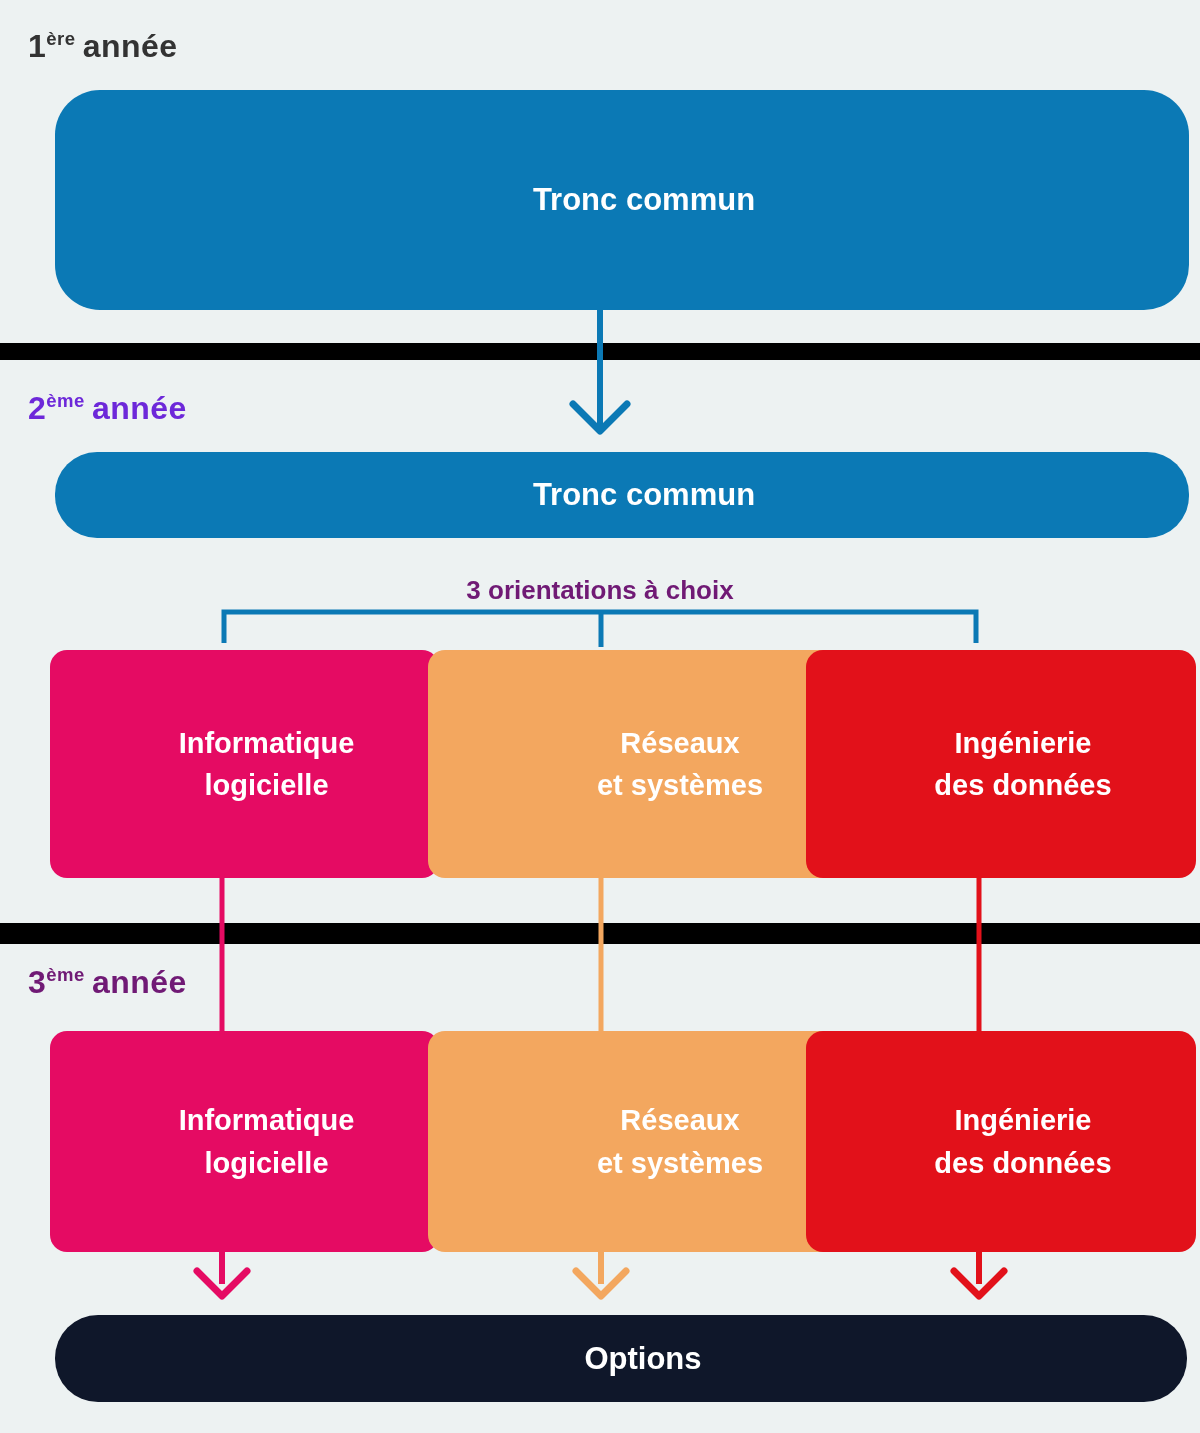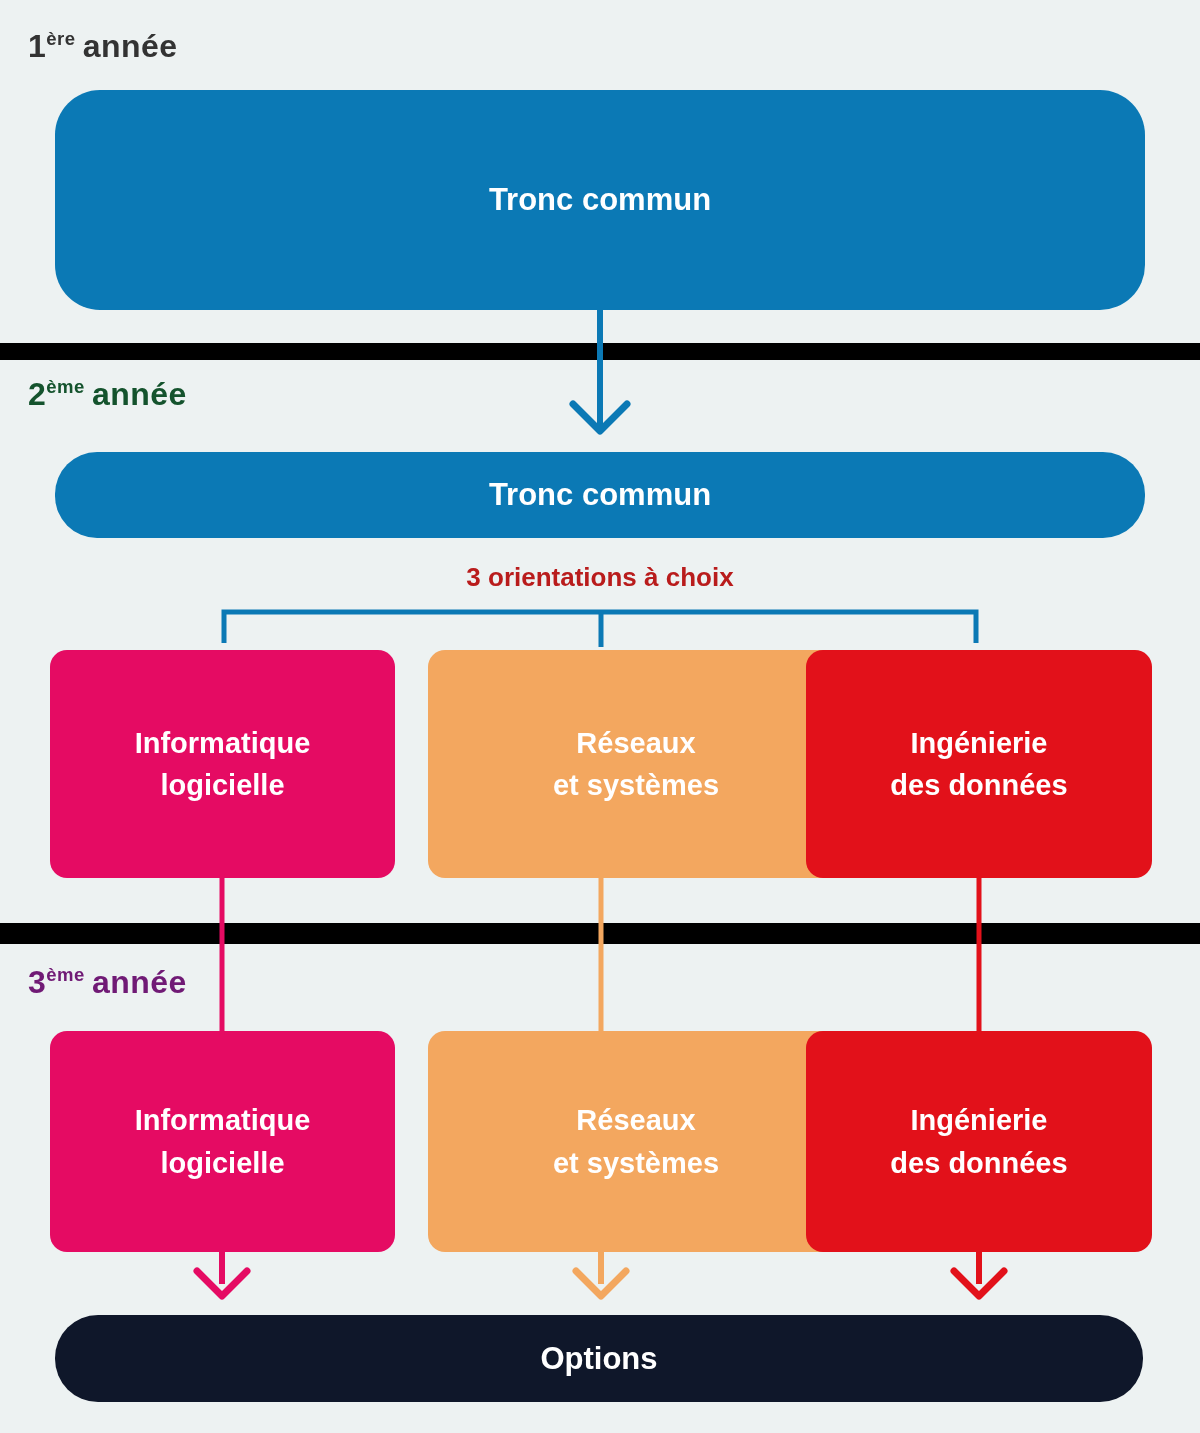--- a/index.html
+++ b/index.html
@@ -7,21 +7,21 @@
     position:relative;width:1200px;height:1433px;overflow:hidden;
     font-family:"Liberation Sans",sans-serif;font-weight:bold;
   }
   .year-label{
     position:absolute;left:28px;font-size:32px;letter-spacing:0.5px;
   }
   .year-label sup{font-size:0.58em;line-height:0;}
   .year-label .rest{margin-left:7px;}
   .box{
     position:absolute;display:flex;flex-direction:column;align-items:center;justify-content:center;
-    text-align:center;color:#ffffff;
+    text-align:center;color:#ffffff;padding-left:44px;
   }
   .big-box{left:55px;top:90px;width:1090px;height:220px;border-radius:45px;font-size:31px;}
   .bar2{left:55px;top:452px;width:1090px;height:86px;border-radius:42px;font-size:31px;}
   .orientations{
     position:absolute;left:0;top:562px;width:1200px;text-align:center;font-size:26px;
   }
   .track{height:228px;border-radius:17px;font-size:29px;line-height:1.45;}
   .row2{top:650px;}
   .row3{top:1031px;height:221px;}
   .col1{left:50px;width:345px;}
@@ -41,29 +41,29 @@
   <div class="year-label" style="top: 28px; color: rgb(51, 51, 51);">
     <span>1</span><sup>ère</sup><span class="rest">année</span>
   </div>
 
   <div class="box big-box" style="background-color: rgb(11, 121, 181); color: rgb(255, 255, 255);">
     <span>Tronc commun</span>
   </div>
 
   <div class="divider divider1" style="background-color: rgb(0, 0, 0);"></div>
 
-  <div class="year-label" style="top: 376px; color: #14532d;">
+  <div class="year-label" style="top: 390px; color: #6d28d9;">
     <span>2</span><sup>ème</sup><span class="rest">année</span>
   </div>
 
   <div class="box bar2" style="background-color: rgb(11, 121, 181); color: rgb(255, 255, 255);">
     <span>Tronc commun</span>
   </div>
 
-  <div class="orientations" style="color: #b91c1c;">
+  <div class="orientations" style="color: #701a75; margin-top: 13px;">
     <span>3 orientations à choix</span>
   </div>
 
   <div class="box track row2 col1" style="background-color: rgb(229, 11, 99); color: rgb(255, 255, 255);">
     <span>Informatique</span>
     <span>logicielle</span>
   </div>
   <div class="box track row2 col2" style="background-color: rgb(243, 167, 95); color: rgb(255, 255, 255);">
     <span>Réseaux</span>
     <span>et systèmes</span>

